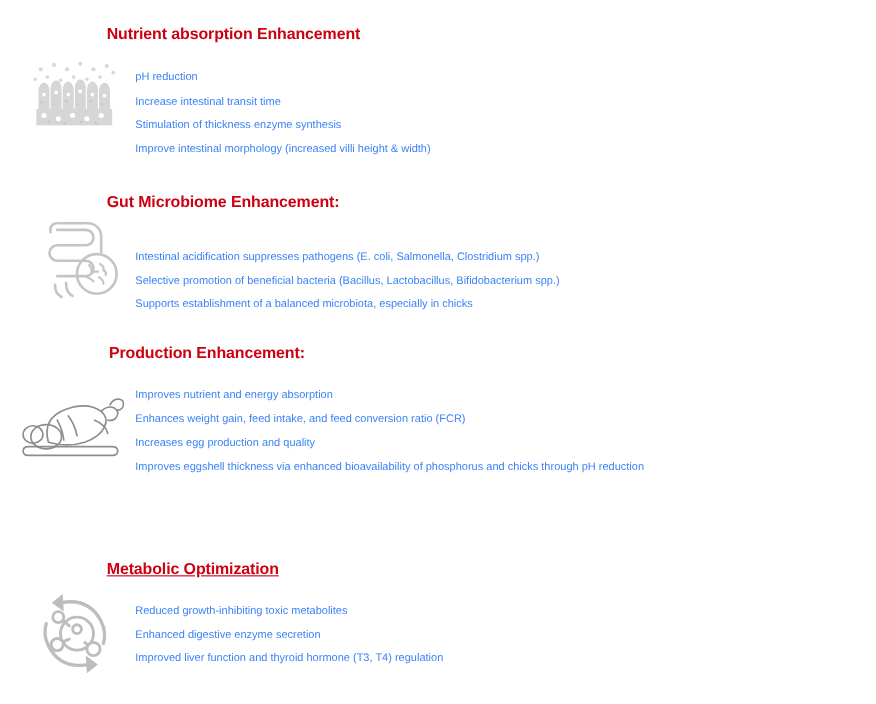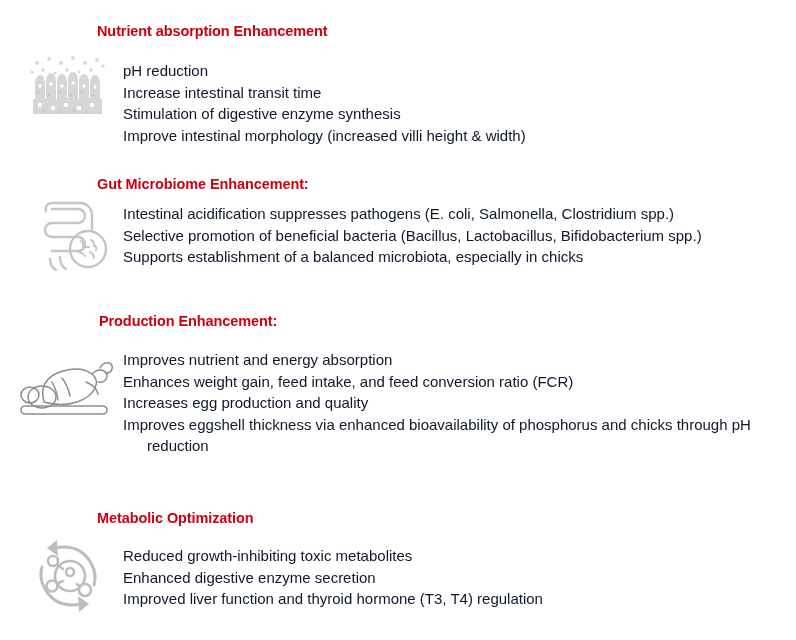--- a/index.html
+++ b/index.html
@@ -28,23 +28,23 @@
   .heading {
     color: #cc0011;
     font-weight: bold;
     font-size: 14.5px;
     line-height: 18px;
     letter-spacing: -0.1px;
     white-space: nowrap;
   }
   .body-block {
     position: absolute;
-    font-size: 15px;
+    font-size: 10px;
     line-height: 21.5px;
-    color: #0f172a;
+    color: #3b82f6;
   }
   .line {
     padding-left: 24px;
     text-indent: -24px;
     white-space: normal;
   }
   .icon-wrap {
     position: absolute;
   }
   .icon-wrap svg { display: block; }
@@ -107,21 +107,21 @@
             <circle cx="30" cy="57" r="1.2"></circle>
           <circle cx="45" cy="56" r="1.2"></circle>
             <circle cx="58" cy="57" r="1.2"></circle>
         </g>
       </svg>
     </div>
 
     <div class="body-block" style="left:123px; top:38px; width:420px;">
       <div class="line">pH reduction</div>
       <div class="line">Increase intestinal transit time</div>
-      <div class="line">Stimulation of digestive enzyme synthesis</div>
+      <div class="line">Stimulation of thickness enzyme synthesis</div>
       <div class="line">Improve intestinal morphology (increased villi height &amp; width)</div>
     </div>
   </div>
 
   <div class="section" style="top:175px;">
     <div class="heading" style="position:absolute; left:97px; top:0;">Gut Microbiome Enhancement:</div>
 
     <div class="icon-wrap" style="left:36px; top:22px;">
       <svg width="76" height="78" viewBox="0 0 76 78">
         <g fill="none" stroke="#c5c5c5" stroke-width="2.4" stroke-linecap="round" stroke-linejoin="round">
@@ -136,21 +136,21 @@
           <path d="M45 44 q3 3 2 7"></path>
           <path d="M55 43 q4 2 3 6"></path>
           <path d="M43 55 q4 1 6 4"></path>
           <path d="M54 55 q4 2 4 6"></path>
           <path d="M49 50 h4"></path>
           <path d="M59 49 q2 2 1 4"></path>
         </g>
       </svg>
     </div>
 
-    <div class="body-block" style="left:123px; top:28px; width:660px;">
+    <div class="body-block" style="left:123px; top:48px; width:660px;">
       <div class="line">Intestinal acidification suppresses pathogens (E. coli, Salmonella, Clostridium spp.)</div>
       <div class="line">Selective promotion of beneficial bacteria (Bacillus, Lactobacillus, Bifidobacterium spp.)</div>
       <div class="line">Supports establishment of a balanced microbiota, especially in chicks</div>
     </div>
   </div>
 
   <div class="section" style="top:312px;">
     <div class="heading" style="position:absolute; left:99px; top:0;">Production Enhancement:</div>
 
     <div class="icon-wrap" style="left:18px; top:44px;">
@@ -171,21 +171,21 @@
 
     <div class="body-block" style="left:123px; top:37px; width:665px;">
       <div class="line">Improves nutrient and energy absorption</div>
       <div class="line">Enhances weight gain, feed intake, and feed conversion ratio (FCR)</div>
       <div class="line">Increases egg production and quality</div>
       <div class="line">Improves eggshell thickness via enhanced bioavailability of phosphorus and chicks through pH reduction</div>
     </div>
   </div>
 
   <div class="section" style="top:509px;">
-    <div class="heading" style="position:absolute; left:97px; top:0;">Metabolic Optimization</div>
+    <div class="heading" style="position:absolute; left:97px; top:0;text-decoration:underline;">Metabolic Optimization</div>
 
     <div class="icon-wrap" style="left:26px; top:25px;">
       <svg width="84" height="84" viewBox="0 0 84 84">
         <g fill="none" stroke="#bdbdbd" stroke-width="3" stroke-linecap="round" stroke-linejoin="round">
           <path d="M29 14 q26 -5 37 17 q5 10 2 20"></path>
           <path d="M55 70 q-26 5 -37 -17 q-5 -10 -2 -20"></path>
         </g>
         <g fill="#bdbdbd">
           <path d="M31 6 L21 14 L32 22 Z"></path>
           <path d="M53 78 L63 70 L52 62 Z"></path>

